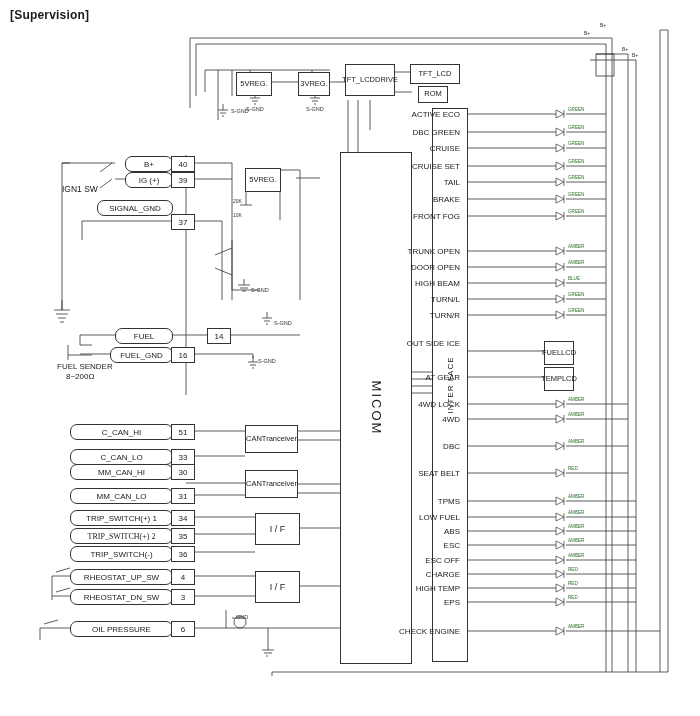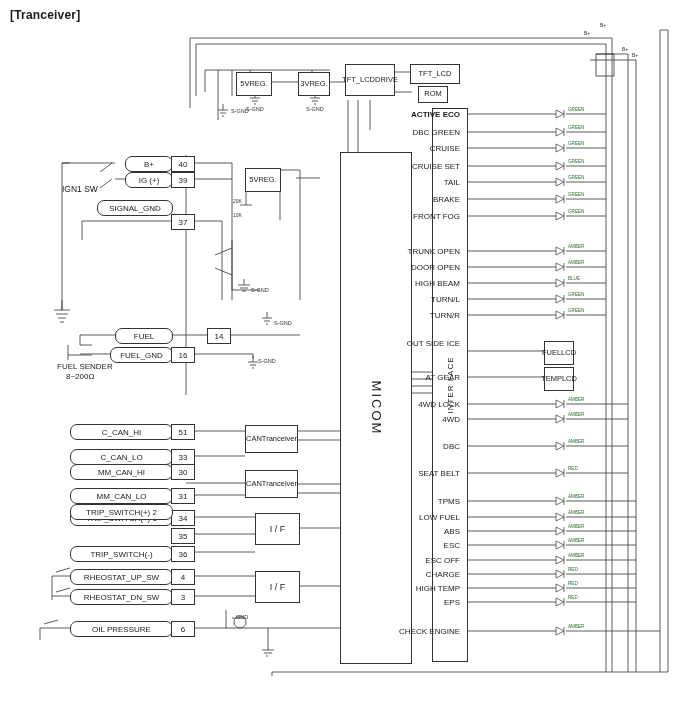--- a/index.html
+++ b/index.html
@@ -23,21 +23,21 @@
   .iface span{position:absolute;left:50%;top:50%;transform:translate(-50%,-50%) rotate(-90deg);
         font-size:8px;letter-spacing:1px;white-space:nowrap;}
   .ind{position:absolute;font-size:8px;white-space:nowrap;text-align:right;}
   .wirelbl{position:absolute;font-size:4.6px;color:#2c6e2c;white-space:nowrap;}
   .tiny{position:absolute;font-size:5px;color:#333;white-space:nowrap;}
   .gndlbl{position:absolute;font-size:5.5px;color:#333;white-space:nowrap;}
 </style>
 </head>
 <body>
 
-<div class="title">[Tranceiver]</div>
+<div class="title">[Supervision]</div>
 
 <svg id="canvas" viewBox="0 0 700 716" xmlns="http://www.w3.org/2000/svg">
   <g fill="none" stroke="#333" stroke-width="0.8">
 
     <path d="M190 38 H612"></path>
     <path d="M190 38 V108"></path>
     <path d="M196 44 H606"></path>
     <path d="M196 44 V96"></path>
 
     <path d="M612 38 V672"></path>
@@ -338,21 +338,21 @@
   <span>31</span>
 </div>
 
 <div class="pill" style="left:70px;top:510px;width:101px;">
   <span>TRIP_SWITCH(+) 1</span>
 </div>
 <div class="pinbox" style="left:171px;top:510px;width:22px;">
   <span>34</span>
 </div>
 
-<div class="pill" style="left:70px;top:504px;width:101px;">
+<div class="pill" style="left:70px;top:528px;width:101px;font-family:Liberation Serif, serif;">
   <span>TRIP_SWITCH(+) 2</span>
 </div>
 <div class="pinbox" style="left:171px;top:528px;width:22px;">
   <span>35</span>
 </div>
 
 <div class="pill" style="left:70px;top:546px;width:101px;">
   <span>TRIP_SWITCH(-)</span>
 </div>
 <div class="pinbox" style="left:171px;top:546px;width:22px;">
@@ -405,21 +405,21 @@
 
 <div class="box two" style="left:544px;top:341px;width:28px;height:22px;">
   <div>FUEL</div>
     <div>LCD</div>
 </div>
 <div class="box two" style="left:544px;top:367px;width:28px;height:22px;">
   <div>TEMP</div>
     <div>LCD</div>
 </div>
 
-<div class="ind" style="left:400px;top:110px;width:60px;font-weight:bold;">ACTIVE ECO</div>
+<div class="ind" style="left:400px;top:110px;width:60px;">ACTIVE ECO</div>
 <div class="ind" style="left:400px;top:128px;width:60px;">DBC GREEN</div>
 <div class="ind" style="left:400px;top:144px;width:60px;">CRUISE</div>
 <div class="ind" style="left:400px;top:162px;width:60px;">CRUISE SET</div>
 <div class="ind" style="left:400px;top:178px;width:60px;">TAIL</div>
 <div class="ind" style="left:400px;top:195px;width:60px;">BRAKE</div>
 <div class="ind" style="left:396px;top:212px;width:64px;">FRONT FOG</div>
 
 <div class="ind" style="left:396px;top:247px;width:64px;">TRUNK OPEN</div>
 <div class="ind" style="left:396px;top:263px;width:64px;">DOOR OPEN</div>
 <div class="ind" style="left:396px;top:279px;width:64px;">HIGH BEAM</div>

